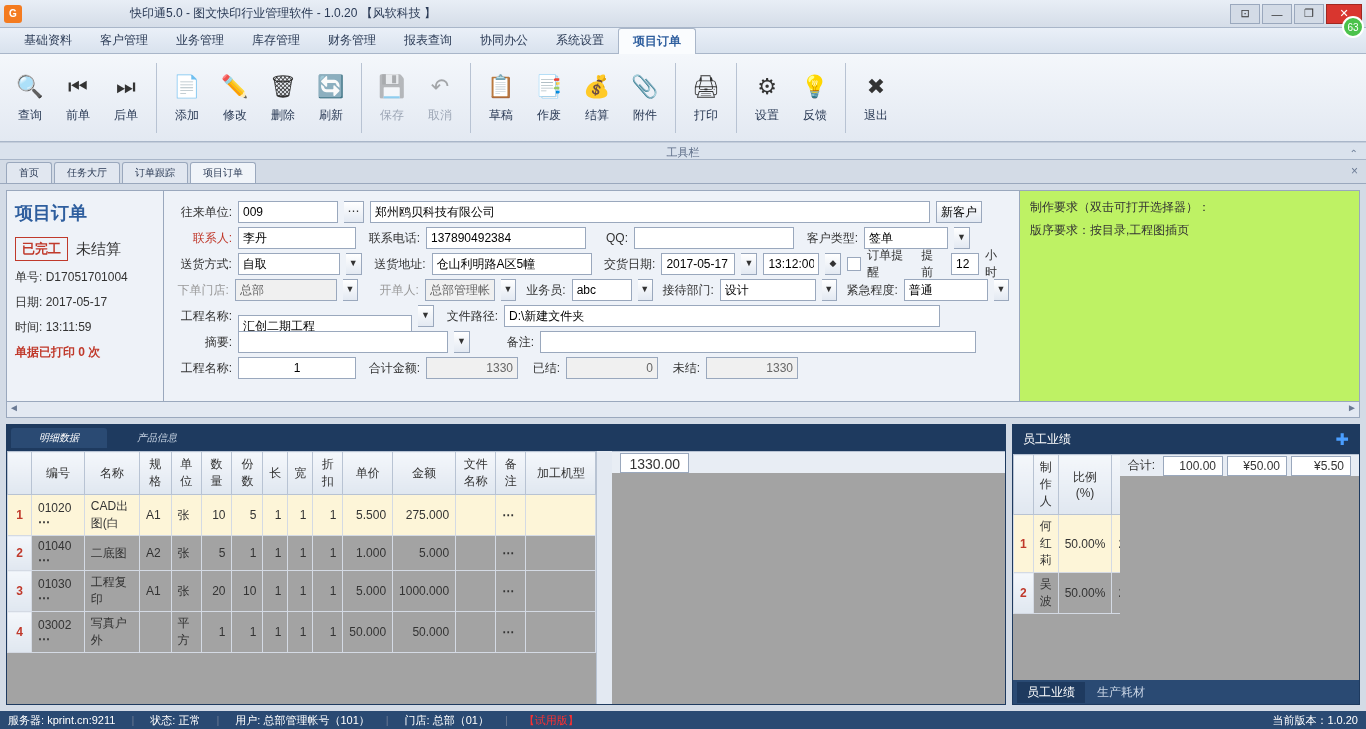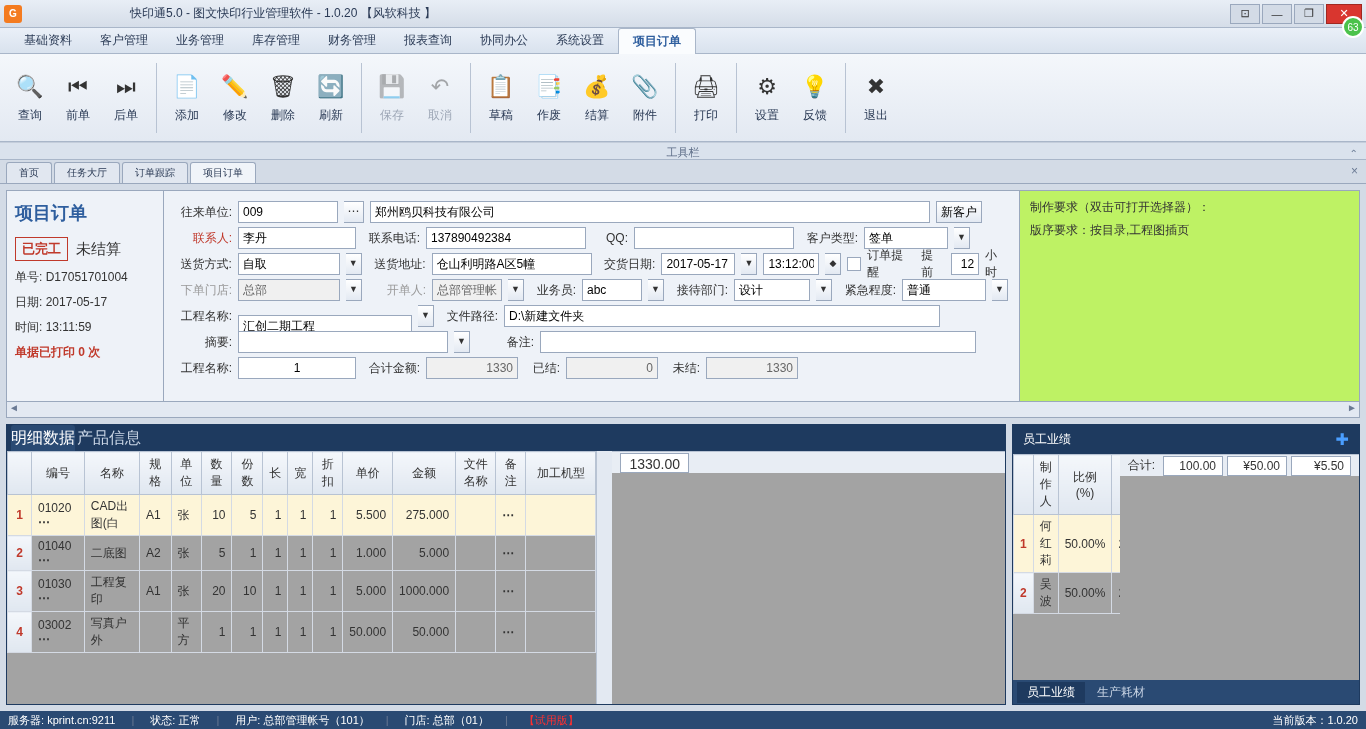--- a/index.html
+++ b/index.html
@@ -46,21 +46,21 @@
 .reqpanel { width:340px; background:#bef264; border:1px solid #9aa8bd; border-left:none; padding:8px 10px; font-size:12px;}
 .reqpanel .rline { margin-bottom:6px; color:#333;}
 .hscroll { height:16px; background:#e3e9f2; border:1px solid #9aa8bd; border-top:none; margin-bottom:6px; position:relative;}
 .hscroll::before { content:"◄"; position:absolute; left:2px; top:0; font-size:10px; color:#6a7a94;}
 .hscroll::after { content:"►"; position:absolute; right:2px; top:0; font-size:10px; color:#6a7a94;}
 .lower { flex:1; display:flex; gap:6px; min-height:0;}
 .gridpanel { background:#1e3a5f; border:1px solid #1e3a5f; display:flex; flex-direction:column; min-height:0;}
 .gridpanel.left { flex:1;}
 .gridpanel.right { width:348px;}
 .gtabs { height:26px; display:flex; align-items:center; padding:0 4px; gap:2px;}
-.gtab { padding:3px 0; color:#c8d4e4; font-size:16px; cursor:pointer; border-radius:3px 3px 0 0;}
+.gtab { padding:3px 28px; color:#c8d4e4; font-size:10px; cursor:pointer; border-radius:3px 3px 0 0;font-style:italic;}
 .gtab.active { background:#2a4a73; color:#fff;}
 .gtitle { color:#fff; padding:5px 10px; font-size:12px; display:flex; justify-content:space-between; align-items:center;}
 .plus { color:#4a9eff; font-size:16px; cursor:pointer;}
 .gridwrap { flex:1; background:#a3a3a3; display:flex; flex-direction:row; min-height:0;}
 table.grid { border-collapse:collapse; width:100%; font-size:12px;}
 table.grid th { background:linear-gradient(#f4f7fb,#e0e7f0); border:1px solid #b8c3d3; padding:4px 6px; font-weight:normal; color:#333; height:24px;}
 table.grid td { border:1px solid #d4dae4; padding:3px 6px; height:24px;}
 table.grid td.num { text-align:right;}
 table.grid td.rownum { background:linear-gradient(#f4f7fb,#e0e7f0); text-align:center; color:#c0392b; font-weight:bold; width:24px;}
 table.grid tr.sel td { background:#fdf5d8;}
@@ -236,35 +236,35 @@
         <span class="flabel">送货地址:</span>
         <input class="finput" style="width: 160px;" value="仓山利明路A区5幢">
         <span class="flabel">交货日期:</span>
         <input class="finput" style="width: 74px;" value="2017-05-17">
           <span class="dd">▼</span>
         <input class="finput" style="width: 56px;" value="13:12:00">
           <span class="dd">◆</span>
         <span class="chk"></span>
         <span>订单提醒</span>
         <span>提前</span>
-        <input class="finput" style="width: 28px; text-align: right;" value="12">
+        <input class="finput" style="width: 28px; text-align: left;" value="12">
         <span>小时</span>
       </div>
       <div class="frow">
         <span class="flabel" style="color:#999">下单门店:</span>
         <input class="finput ro" style="width: 102px;" value="总部">
           <span class="dd">▼</span>
         <span class="flabel" style="color:#999">开单人:</span>
         <input class="finput ro" style="width: 70px;" value="总部管理帐…">
           <span class="dd">▼</span>
         <span class="flabel" style="width:46px">业务员:</span>
         <input class="finput" style="width: 60px;" value="abc">
           <span class="dd">▼</span>
         <span class="flabel">接待部门:</span>
-        <input class="finput" style="width: 76px;" value="设计">
+        <input class="finput" style="width: 96px;" value="设计">
           <span class="dd">▼</span>
         <span class="flabel">紧急程度:</span>
         <input class="finput" style="width: 84px;" value="普通">
           <span class="dd">▼</span>
       </div>
       <div class="frow">
         <span class="flabel">工程名称:</span>
         <input class="finput" style="width: 174px; margin-top: 20px;" value="汇创二期工程">
           <span class="dd">▼</span>
         <span class="flabel">文件路径:</span>

